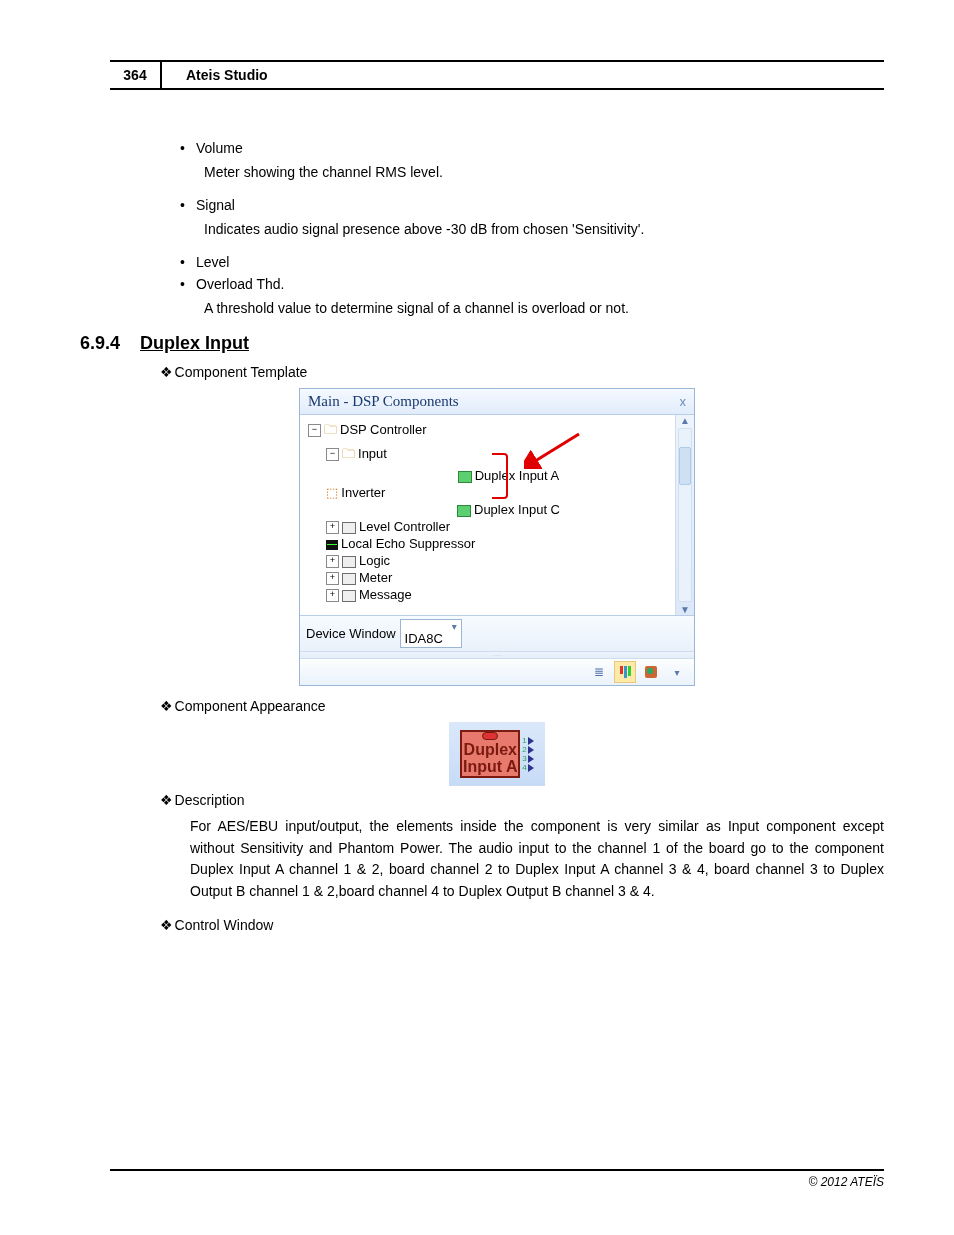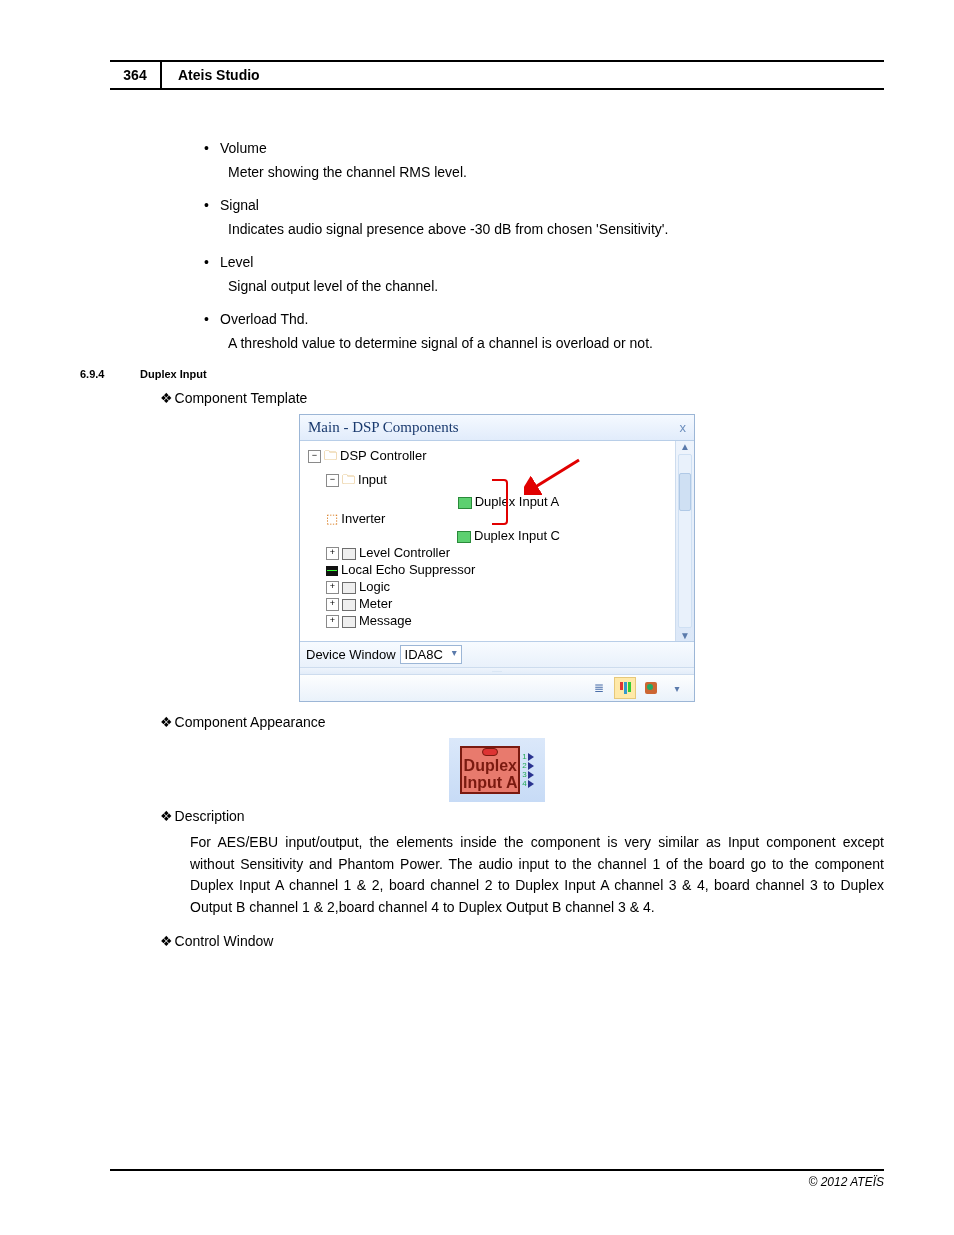--- a/index.html
+++ b/index.html
@@ -27,29 +27,29 @@
   }
   .header .page-num {
     width: 50px;
     border-right: 2px solid #000;
     font-weight: bold;
     text-align: center;
     line-height: 26px;
   }
   .header .title {
     font-weight: bold;
-    padding-left: 16px;
+    padding-left: 24px;
     line-height: 26px;
   }
-  .bullets { margin-left: 94px; }
+  .bullets { margin-left: 70px; }
   .bullet-item { margin-bottom: 6px; }
   .bullet { display:inline-block; width: 16px; vertical-align: top; }
   .bullet-lbl { display:inline; }
   .bullet-desc { margin: 6px 0 14px 24px; line-height: 1.5; }
-  .section-heading { font-weight: bold; font-size: 11px; margin-top: 1px; margin-bottom: 10px; }
+  .section-heading { font-weight: bold; font-size: 18px; margin-top: 1px; margin-bottom: 10px; text-decoration: underline; }
   .sec-num { display:inline-block; width: 60px; margin-left: -30px;}
   .sub-heading { margin: 6px 0 8px 50px; }
   .sub-heading .dia { margin-right: 2px; }
   .tree-window {
     margin: 0 auto 12px auto;
     width: 394px;
     border: 1px solid #9cb6d6;
     background: #fff;
     font-family: Tahoma, Geneva, sans-serif;
     font-size: 13px;
@@ -83,21 +83,21 @@
   .ic-folder{ color:#d1962e; margin-right:3px;}
   .ic-node{ display:inline-block; width:12px; height:10px; background:#5cd070; border:1px solid #2a8a3a; margin-right:3px; vertical-align:middle;}
   .ic-inv{ color:#d46a00; margin-right:3px;}
   .ic-box{ display:inline-block; width:12px; height:10px; border:1px solid #6d6d6d; background:#efefef; margin-right:3px; vertical-align:middle;}
   .ic-echo{ display:inline-block; width:12px; height:10px; background:#111; margin-right:3px; vertical-align:middle; position:relative;}
   .ic-echo::after{content:""; position:absolute; left:1px; right:1px; top:4px; height:1px; background:#3f3;}
   .bracket{ position:absolute; left:192px; top:38px; width:14px; height:42px; border:2px solid #e10000; border-left:none; border-radius:0 4px 4px 0;}
   .arrow{ position:absolute; left:224px; top:14px; width:60px; height:40px; }
   .arrow svg{width:60px;height:40px;}
   .dev-row { border-top:1px solid #b8cee8; background:linear-gradient(#f7fbff,#e9f1fb); padding:3px 6px; display:flex; align-items:center; gap:4px;}
-  .dev-sel { border:1px solid #9cb6d6; background:#fff; padding:1px 18px 1px 4px; position:relative; font-size:13px;}
+  .dev-sel { border:1px solid #9cb6d6; background:#fff; padding:11px 18px 1px 4px; position:relative; font-size:13px;}
   .dev-sel::after{content:"▾"; position:absolute; right:4px; top:1px; color:#5a7aab; font-size:10px;}
   .grip-row{ height:6px; background:linear-gradient(#eef4fc,#e3edf9); border-top:1px solid #cddcee; text-align:center; font-size:6px; color:#9cb6d6;}
   .tool-row{ background:linear-gradient(#fdfefe,#eaf2fb); border-top:1px solid #cddcee; height:26px; display:flex; justify-content:flex-end; align-items:center; padding:0 6px; gap:4px;}
   .tool-btn{ width:20px; height:20px; border:1px solid transparent; display:flex; align-items:center; justify-content:center; font-size:12px; }
   .tool-sel{ border-color:#e6c87a; background:#ffe9a8;}
   .ic-list::before{content:"≣"; color:#4b6fa9;}
   .ic-bars{display:flex; gap:1px;}
   .ic-bars span{width:3px;height:12px;}
   .ic-bars span:nth-child(1){background:#d33; height:8px;}
   .ic-bars span:nth-child(2){background:#39c; }
@@ -136,21 +136,20 @@
     <div class="page-num">364</div>
     <div class="title">Ateis Studio</div>
   </div>
 
   <div class="bullets">
     <div class="bullet-item"><span class="bullet">•</span><span class="bullet-lbl">Volume</span></div>
     <div class="bullet-desc">Meter showing the channel RMS level.</div>
     <div class="bullet-item"><span class="bullet">•</span><span class="bullet-lbl">Signal</span></div>
     <div class="bullet-desc">Indicates audio signal presence above -30 dB from chosen 'Sensitivity'.</div>
     <div class="bullet-item"><span class="bullet">•</span><span class="bullet-lbl">Level</span></div>
-    <div class="bullet-desc">Signal output level of the channel.</div>
     <div class="bullet-item"><span class="bullet">•</span><span class="bullet-lbl">Overload Thd.</span></div>
     <div class="bullet-desc">A threshold value to determine signal of a channel is overload or not.</div>
   </div>
 
   <div class="section-heading">
     <span class="sec-num">6.9.4</span><span>Duplex Input</span>
   </div>
 
   <div class="sub-heading"><span class="dia">❖</span><span>Component Template</span></div>
 

